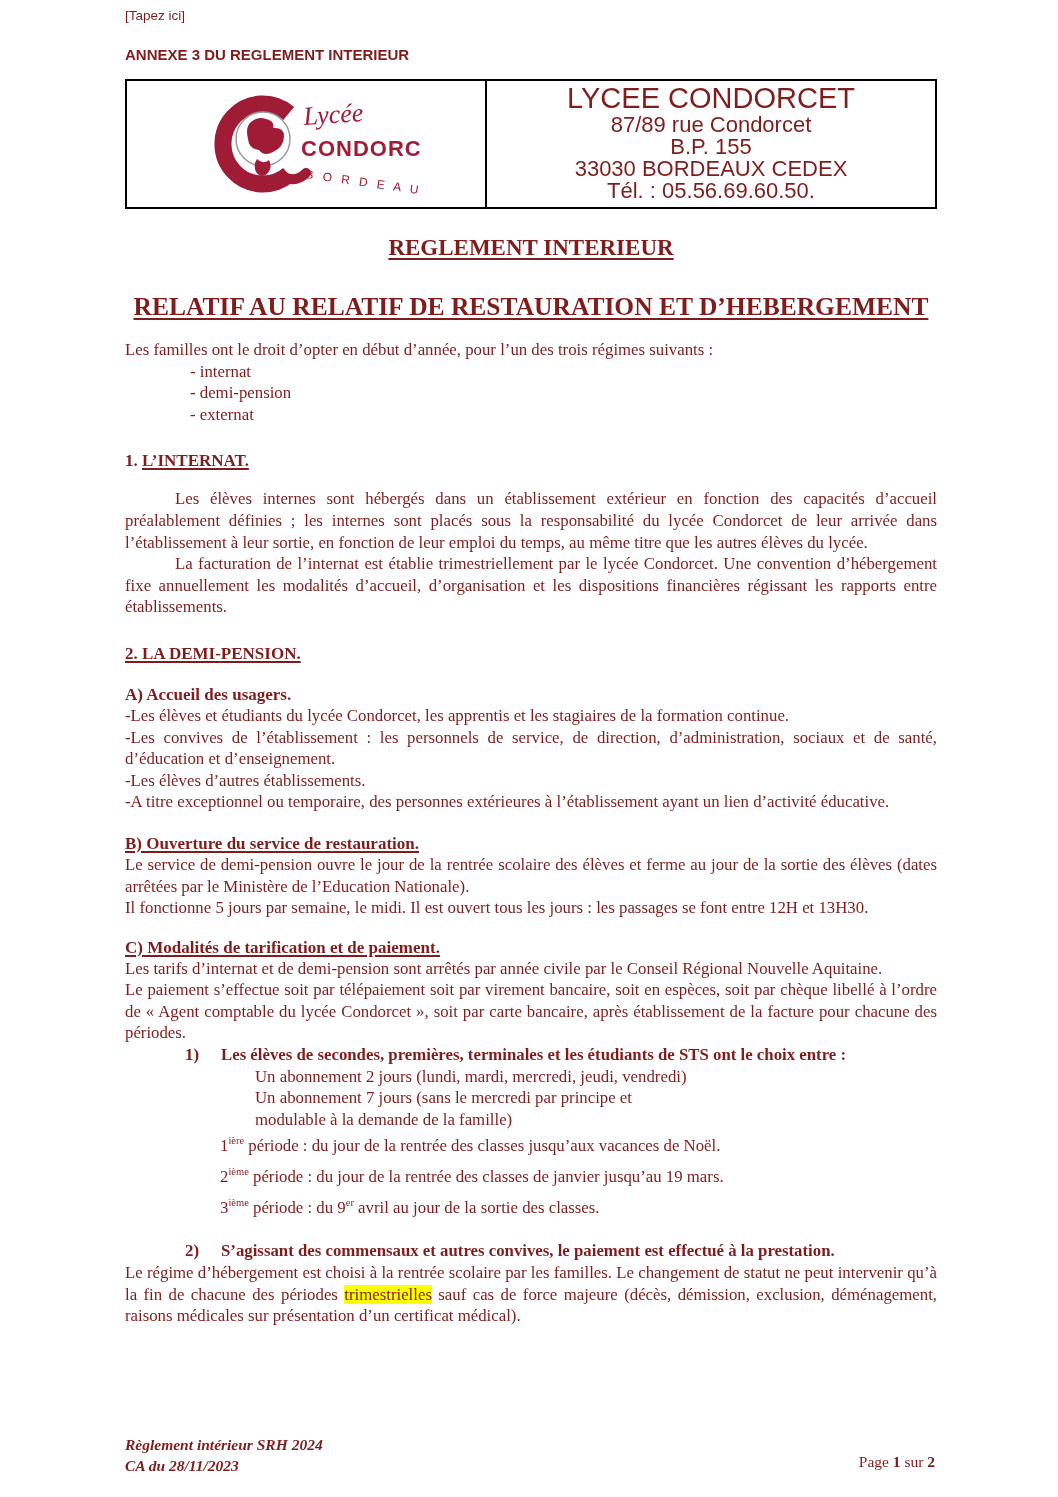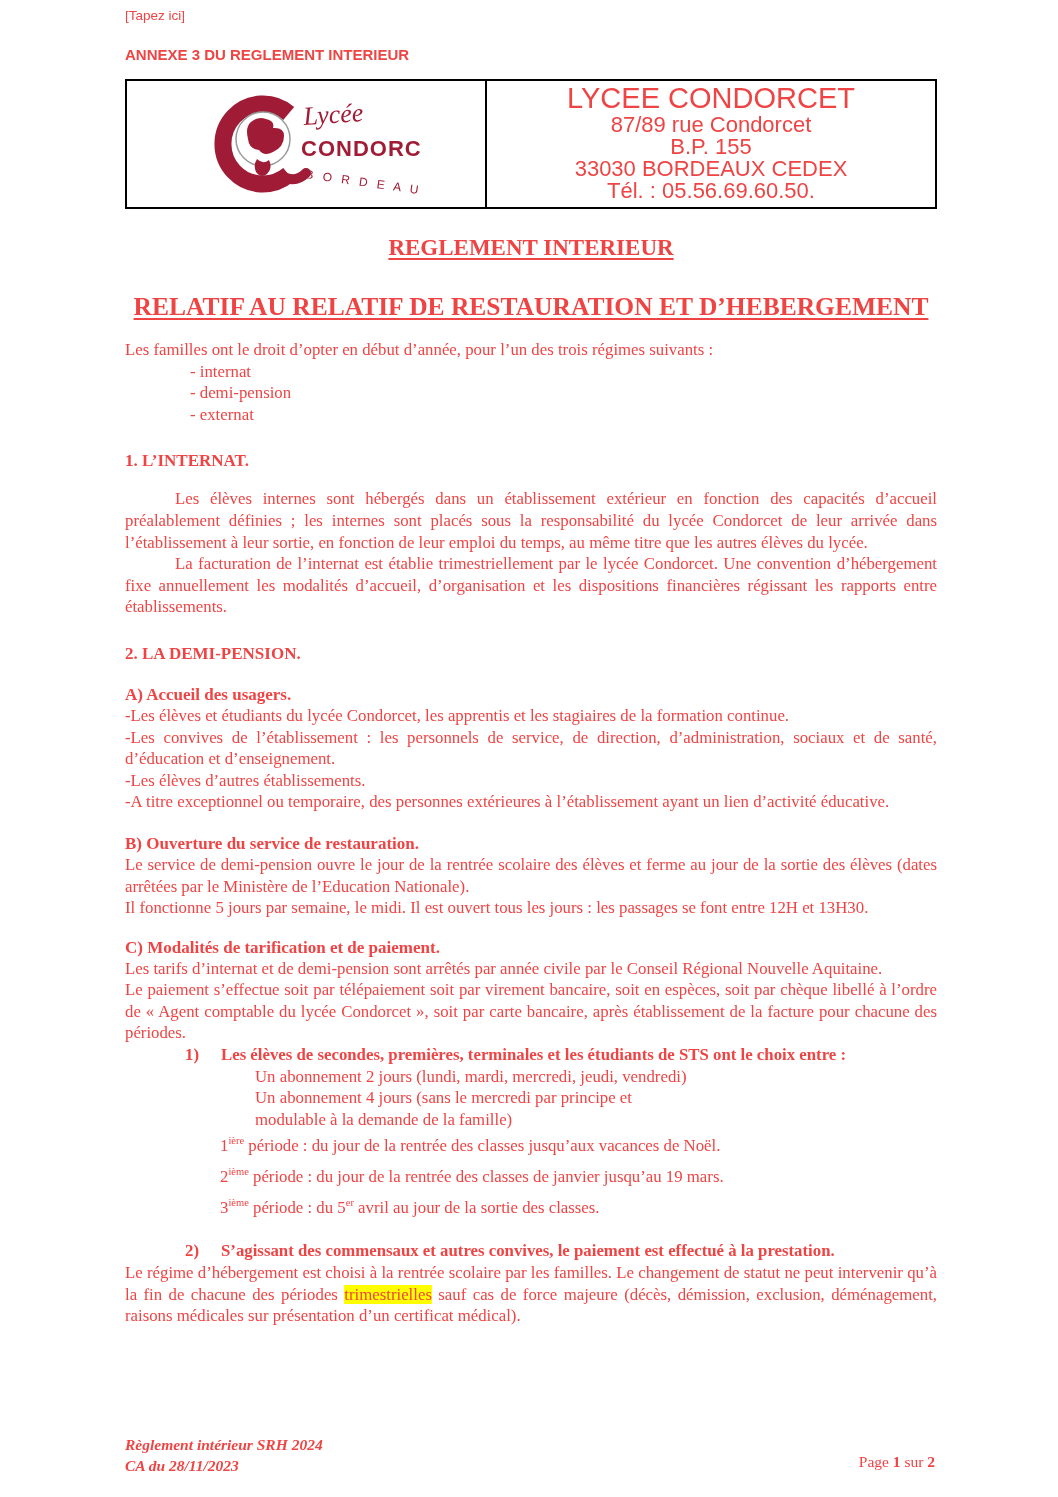--- a/index.html
+++ b/index.html
@@ -1,18 +1,18 @@
 <!DOCTYPE html>
 <html><head>
 <meta charset="utf-8">
 <style>
   html,body { margin:0; padding:0; background:#fff; }
   .page {
     position:relative; width:1058px; height:1497px; background:#ffffff;
-    font-family:"Liberation Serif", serif; color:#ef4444; overflow:hidden;
+    font-family:"Liberation Serif", serif; color:#7f1d1d; overflow:hidden;
   }
   .flow { position:absolute; left:125px; top:0; width:812px; }
 
   .top-placeholder {
     font-family:"Liberation Sans", sans-serif; font-size:13.5px; margin-top:8px;
   }
   .annexe {
     font-family:"Liberation Sans", sans-serif; font-weight:bold; font-size:15px;
     margin-top:23px;
   }
@@ -27,21 +27,21 @@
   .cell-address {
     flex:1; text-align:center; font-family:"Liberation Sans", sans-serif;
     padding-top:1px;
   }
   .school-name { font-size:29px; line-height:32px; }
   .addr-line  { font-size:22px;  line-height:22px; }
 
   .title-main { text-align:center; margin-top:26px; font-size:23px; font-weight:bold; }
   .title-sub  { text-align:center; margin-top:31px; font-size:25.5px; font-weight:bold; }
   .u  { text-decoration:underline; text-decoration-thickness:2px; text-underline-offset:3px; }
-  .u1 { text-decoration-thickness:1.5px; text-underline-offset:2px; }
+  .u1 { text-decoration:underline; text-decoration-thickness:1.5px; text-underline-offset:2px; }
 
   .bt { font-size:16.8px; line-height:21.6px; text-align:justify; }
   .intro-lead { margin-top:17px; }
   .option { padding-left:65px; text-align:left; }
 
   .sec-head { font-size:17px; font-weight:bold; }
   .mt-sec   { margin-top:26px; }
   .mt-sub   { margin-top:21px; }
   .indent-p { text-indent:50px; }
 
@@ -125,32 +125,32 @@
 
     <div class="sec-head" style="margin-top:19px;"><span class="u1">C) Modalités de tarification et de paiement.</span></div>
     <div class="bt">Les tarifs d’internat et de demi-pension sont arrêtés par année civile par le Conseil Régional Nouvelle Aquitaine.</div>
     <div class="bt">Le paiement s’effectue soit par télépaiement soit par virement bancaire, soit en espèces, soit par chèque libellé à l’ordre de « Agent comptable du lycée Condorcet », soit par carte bancaire, après établissement de la facture pour chacune des périodes.</div>
 
     <div class="bt num-item">
       <span class="n">1)</span>
       <span>Les élèves de secondes, premières, terminales et les étudiants de STS ont le choix entre :</span>
     </div>
     <div class="bt sub-line">Un abonnement 2 jours (lundi, mardi, mercredi, jeudi, vendredi)</div>
-    <div class="bt sub-line">Un abonnement 4 jours (sans le mercredi par principe et</div>
+    <div class="bt sub-line">Un abonnement 7 jours (sans le mercredi par principe et</div>
     <div class="bt sub-line">modulable à la demande de la famille)</div>
 
 
     <div class="bt period-line">
       <span>1</span><span class="sup">ière</span><span> période : du jour de la rentrée des classes jusqu’aux vacances de Noël.</span><span class="sup"></span><span></span>
     </div>
     <div class="bt period-line">
       <span>2</span><span class="sup">ième</span><span> période : du jour de la rentrée des classes de janvier jusqu’au 19 mars.</span><span class="sup"></span><span></span>
     </div>
     <div class="bt period-line">
-      <span>3</span><span class="sup">ième</span><span> période : du 5</span><span class="sup">er</span><span> avril au jour de la sortie des classes.</span>
+      <span>3</span><span class="sup">ième</span><span> période : du 9</span><span class="sup">er</span><span> avril au jour de la sortie des classes.</span>
     </div>
 
     <div class="bt num-item" style="margin-top:17px;">
       <span class="n">2)</span>
       <span>S’agissant des commensaux et autres convives, le paiement est effectué à la prestation.</span>
     </div>
 
     <div class="bt">
       <span>Le régime d’hébergement est choisi à la rentrée scolaire par les familles. Le changement de statut ne peut intervenir qu’à la fin de chacune des périodes </span><span class="hl">trimestrielles</span><span> sauf cas de force majeure (décès, démission, exclusion, déménagement, raisons médicales sur présentation d’un certificat médical).</span>
     </div>

